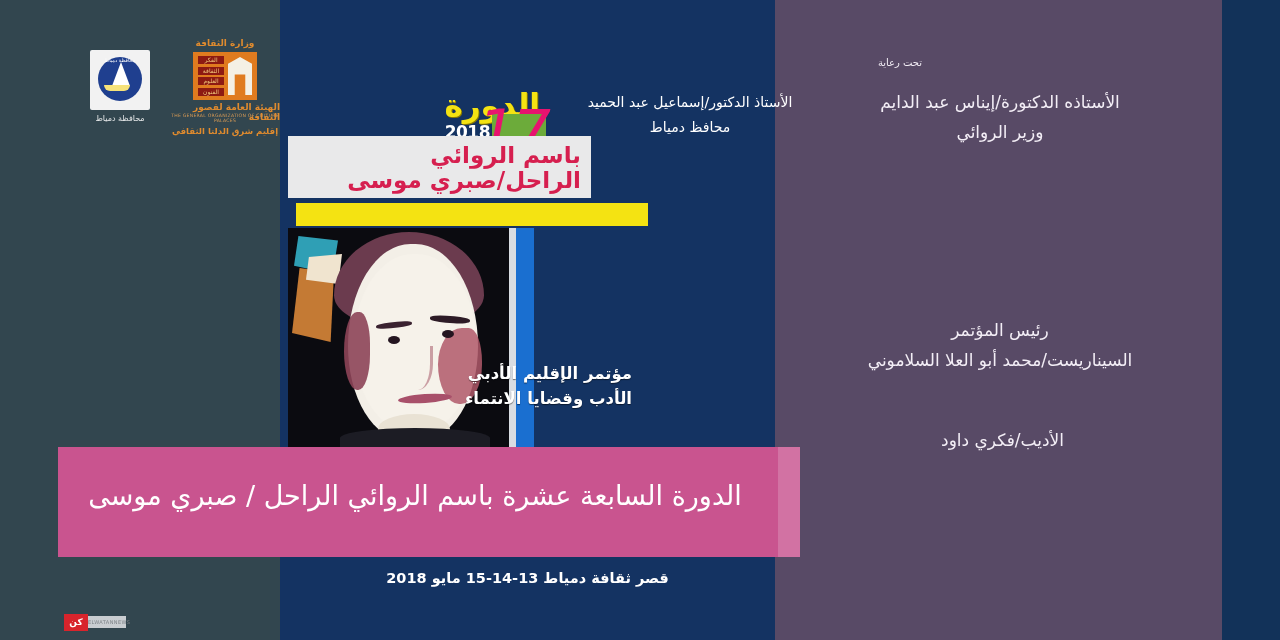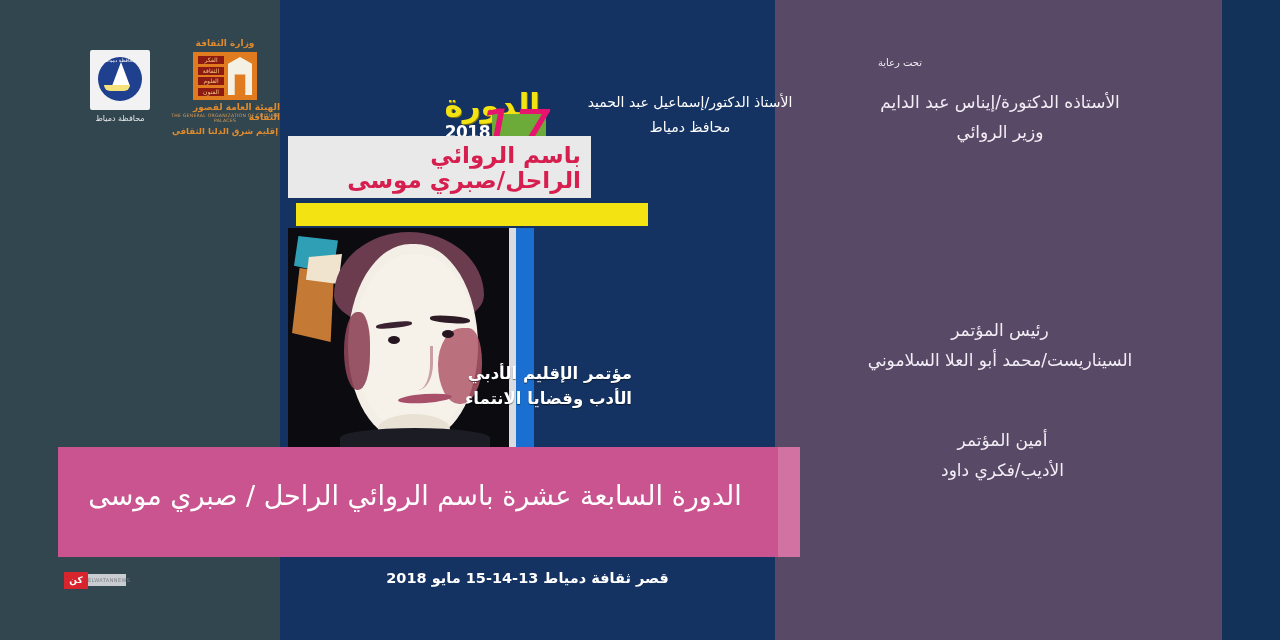--- a/index.html
+++ b/index.html
@@ -216,21 +216,21 @@
   #secretary{left:830px;top:426px;width:345px;font-size:17px;line-height:1.75;}
   .rc .l2{display:block;}
 
   
   #governor{
     position:absolute;left:540px;top:90px;width:300px;
     text-align:center;direction:rtl;color:#ffffff;font-size:14px;line-height:1.8;
   }
 
   
-  #watermark{position:absolute;left:64px;top:572px;width:62px;height:17px;}
+  #watermark{position:absolute;left:64px;top:614px;width:62px;height:17px;}
   #watermark .red{position:absolute;left:0;top:0;width:24px;height:17px;background:#d8242c;}
   #watermark .red span{
     display:block;color:#ffffff;font-size:9px;line-height:17px;text-align:center;font-weight:bold;
   }
   #watermark .bar{position:absolute;left:24px;top:2px;width:38px;height:12px;background:#c9cdd1;}
   #watermark .bar span{display:block;color:#7d8287;font-size:5px;line-height:12px;text-align:center;letter-spacing:.4px;}
 </style>
 </head>
 <body>
 
@@ -322,21 +322,20 @@
     <div>الأستاذه الدكتورة/إيناس عبد الدايم</div>
     <div class="l2">وزير الروائي</div>
   </div>
 
   <div class="rc" id="president">
     <div>رئيس المؤتمر</div>
     <div class="l2">السيناريست/محمد أبو العلا السلاموني</div>
   </div>
 
   <div class="rc" id="secretary">
-    <div>أمين المؤتمر</div>
     <div class="l2">الأديب/فكري داود</div>
   </div>
 
   <div id="pink-banner">
     <div class="txt">الدورة السابعة عشرة باسم الروائي الراحل / صبري موسى</div>
     <div class="tail"></div>
   </div>
 
   <div id="venue">قصر ثقافة دمياط 13-14-15 مايو 2018</div>
 

